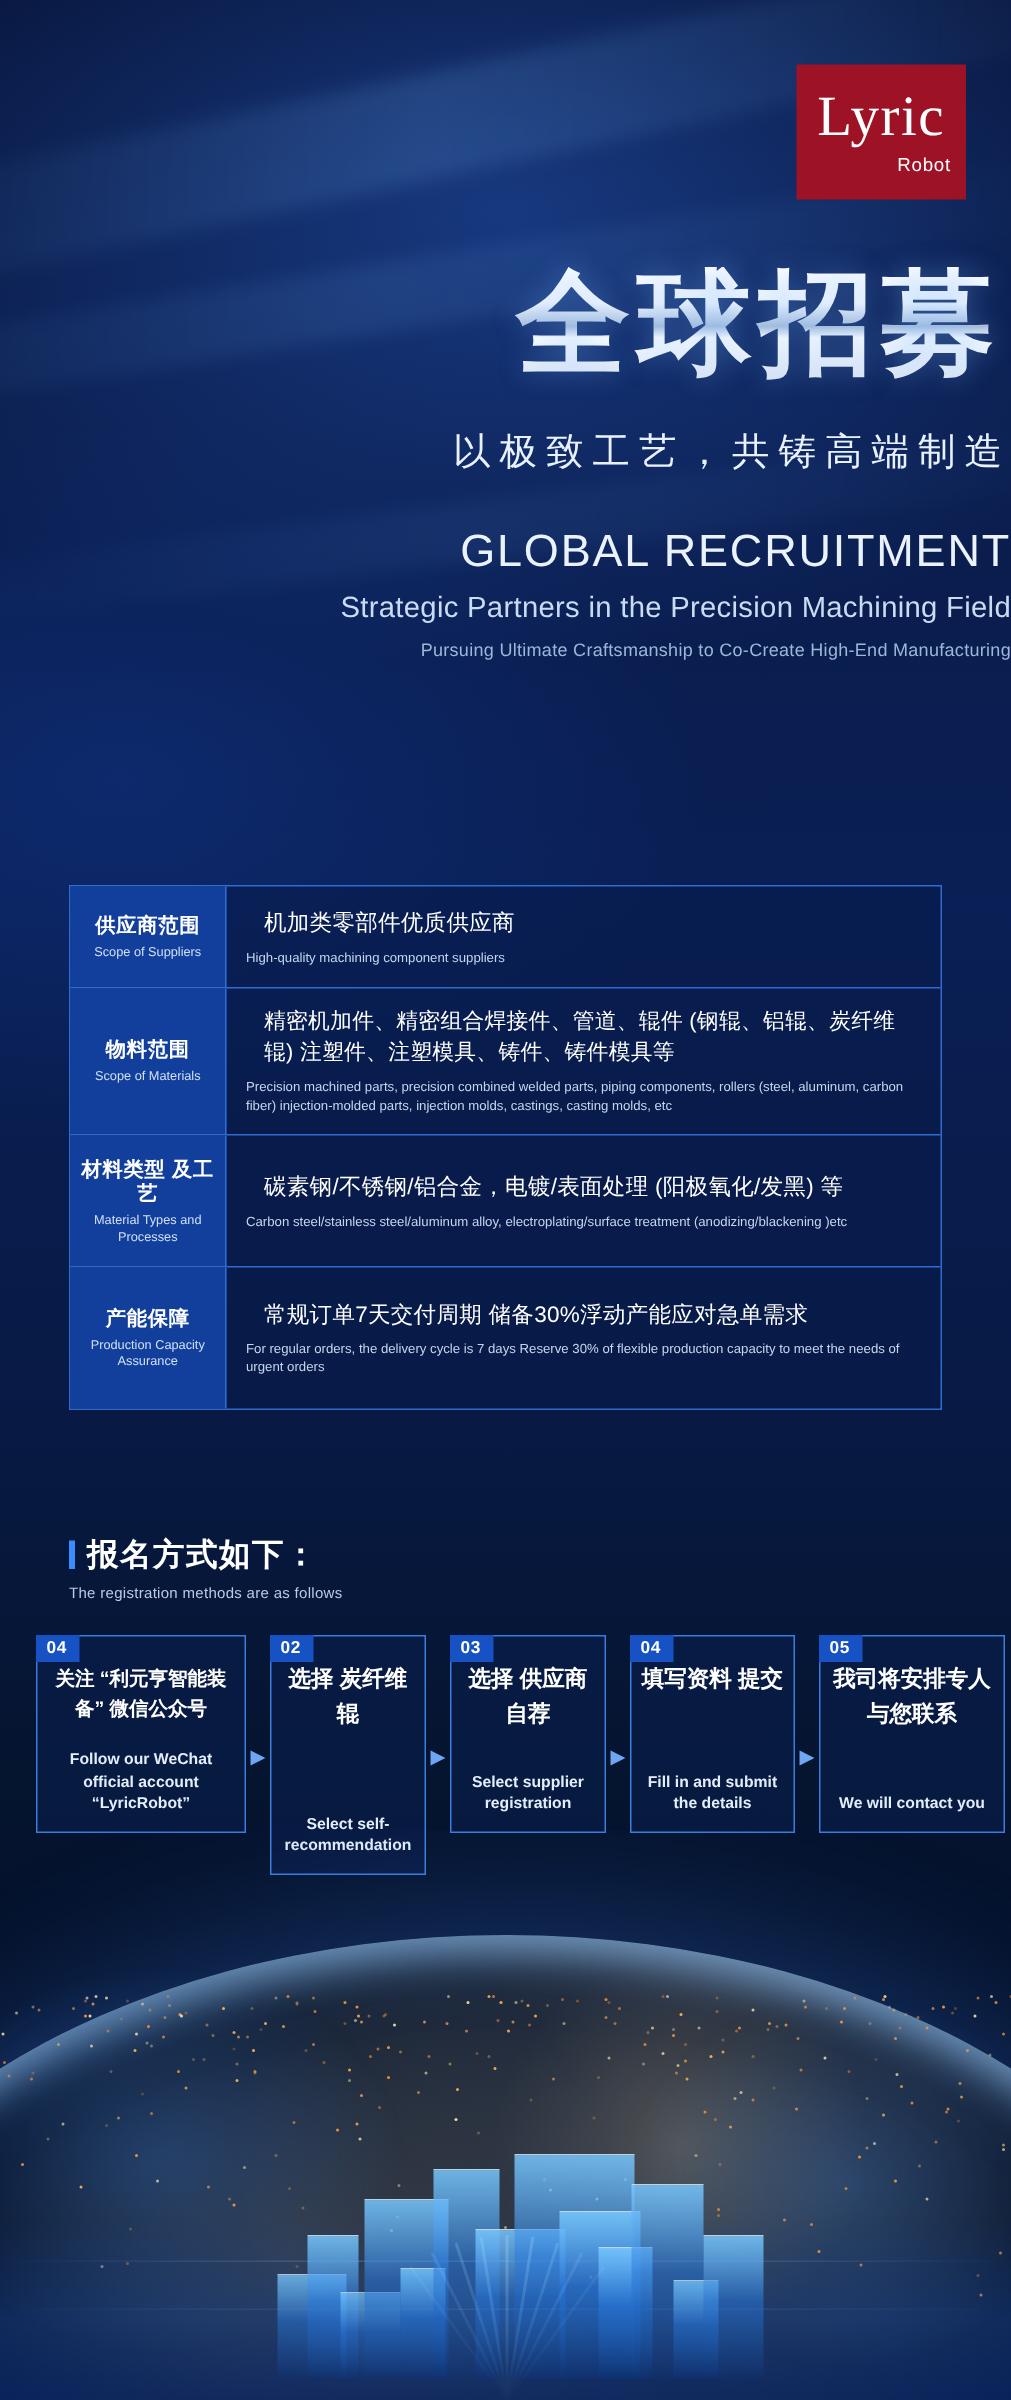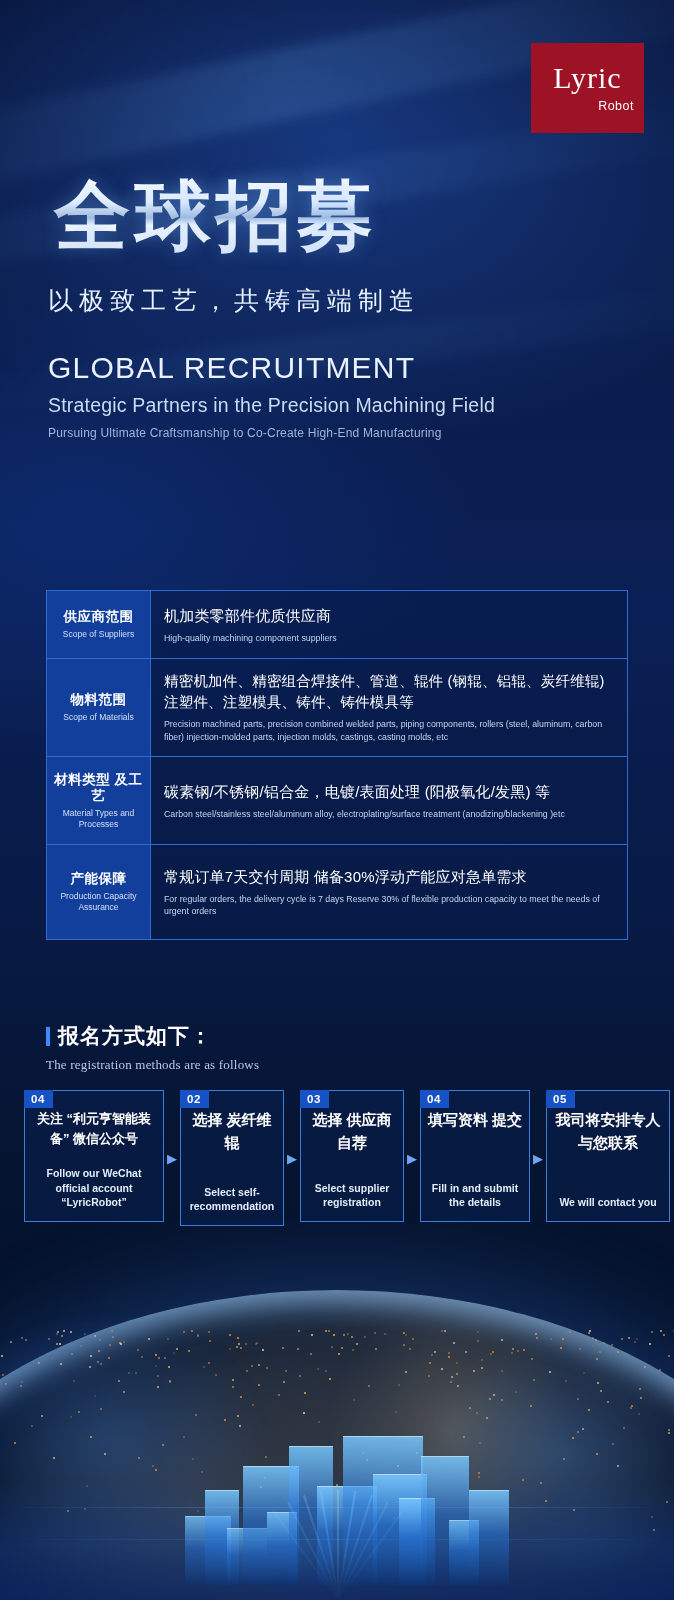--- a/index.html
+++ b/index.html
@@ -32,29 +32,29 @@
 
   
   .logo-box {
     position:absolute; right:30px; top:43px;
     width:113px; height:90px;
     background:#9e1226;
     display:flex; flex-direction:column; align-items:center; justify-content:center;
   }
   .logo-main {
     font-family:"Liberation Serif", serif;
-    font-size:30px; letter-spacing:1px; color:#fff; line-height:1;
+    font-size:38px; letter-spacing:1px; color:#fff; line-height:1;
     position:relative;
   }
   .logo-sub {
     font-size:12.5px; color:#fff; letter-spacing:.5px; margin-top:6px; align-self:flex-end; margin-right:10px;
   }
 
   
-  .headline-wrap { position:absolute; left:0; right:0; top:178px; text-align:left;margin-left:48px; }
+  .headline-wrap { position:absolute; left:0; right:0; top:178px; text-align:right; }
   .headline {
     font-family:"Liberation Sans", sans-serif;
     font-weight:bold;
     font-size:76px;
     letter-spacing:5px;
     line-height:1;
     background:linear-gradient(180deg,#ffffff 0%,#f4f8ff 32%,#a9bed8 52%,#ffffff 62%,#dce6f4 100%);
     -webkit-background-clip:text;
     background-clip:text;
     color:transparent;
@@ -112,36 +112,36 @@
   .cell-label {
     width:104px; flex:0 0 104px;
     background:#123f9c;
     border-right:1px solid #2f6bd0;
     display:flex; flex-direction:column; align-items:center; justify-content:center;
     padding:8px 4px; text-align:center;
   }
   .cell-label .cn { font-size:13.5px; font-weight:bold; color:#ffffff; line-height:1.25; letter-spacing:.5px;}
   .cell-label .en { font-size:8.5px; color:#cfe0f7; line-height:1.25; margin-top:3px; }
   .cell-body { flex:1; padding:11px 13px; display:flex; flex-direction:column; justify-content:center; }
-  .cell-body .cn { font-size:15px; color:#ffffff; line-height:1.45; letter-spacing:.2px;}
+  .cell-body .cn { font-size:15px; color:#ffffff; line-height:1.45; letter-spacing:.2px;margin-left:12px;}
   .cell-body .cn.small { font-size:14.5px; }
   .cell-body .en { font-size:8.8px; color:#c4d6ee; line-height:1.45; margin-top:5px; }
   .r1 { height:68px; }
   .r2 { height:98px; }
   .r3 { height:88px; }
   .r4 { height:94px; }
 
   
   .reg-head { position:absolute; left:46px; top:1022px; }
   .reg-head .bar {
     display:inline-block; width:4px; height:19px; background:#3a8cff;
     vertical-align:-3px; margin-right:8px;
   }
   .reg-head .cn { font-size:21px; font-weight:bold; color:#ffffff; letter-spacing:1px; display:inline; }
-  .reg-head .en { font-size:13px; color:#b7cbe6; margin-top:7px; letter-spacing:.2px;font-family:Liberation Serif, serif; }
+  .reg-head .en { font-size:10px; color:#b7cbe6; margin-top:7px; letter-spacing:.2px; }
 
   
   .steps { position:absolute; left:24px; top:1090px; width:626px; display:flex; align-items:stretch; }
   .step {
     position:relative;
     border:1px solid #3b7ddd;
     background:rgba(10,32,82,0.5);
     padding:18px 6px 12px;
     text-align:center;
     display:flex; flex-direction:column; align-items:center; justify-content:flex-start;
@@ -155,21 +155,21 @@
   }
   .step .cn { font-size:15px; font-weight:bold; color:#ffffff; line-height:1.5; }
   .step .cn.sm { font-size:13px; }
   .step .en { font-size:10.5px; font-weight:bold; color:#e3edfb; line-height:1.35; margin-top:auto; padding-top:10px; }
   .arrow {
     width:16px; flex:0 0 16px;
     display:flex; align-items:center; justify-content:center;
     color:#6fa6f2; font-size:13px;
   }
   .s-a { flex:0 0 140px; height:132px;}
-  .s-b { flex:0 0 104px; height:136px;}
+  .s-b { flex:0 0 104px; height:160px;}
   .s-c { flex:0 0 104px; height:132px;}
   .s-d { flex:0 0 110px; height:132px;}
   .s-e { flex:0 0 124px; height:132px;}
 
   
   .scene { position:absolute; left:0; bottom:0; width:674px; height:380px; overflow:hidden; }
   .earth {
     position:absolute; left:-150px; bottom:-330px;
     width:974px; height:640px;
     border-radius:50%;

